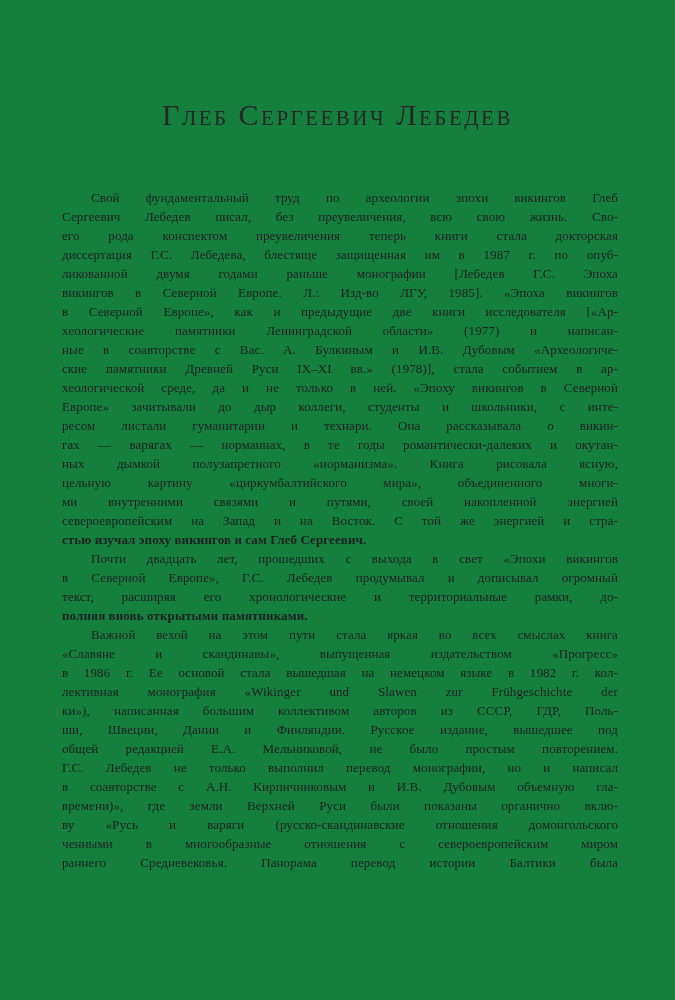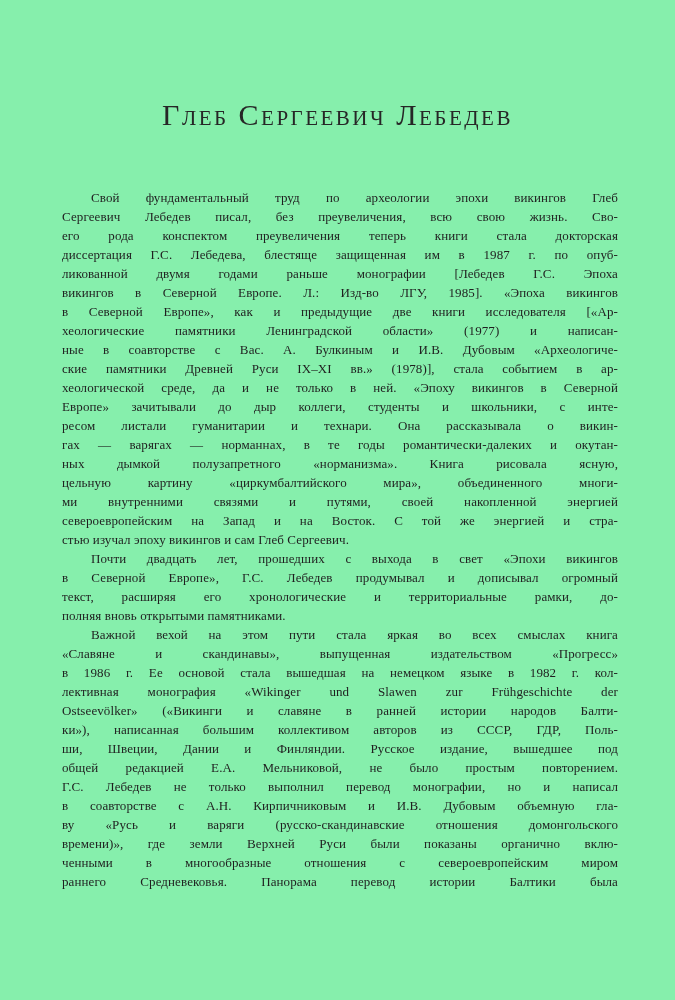--- a/index.html
+++ b/index.html
@@ -42,26 +42,27 @@
     text-align: justify;
     text-align-last: justify;
     white-space: normal;
     letter-spacing: 0.1px;
   }
   .line.indent {
     text-indent: 29px;
   }
   .line.para-end {
     text-align-last: left;
+    font-weight: bold;
   }
 </style>
 </head>
 <body>
 
-<div class="page" style="background: #86efac; color: rgb(31, 31, 31);">
+<div class="page" style="background: #15803d; color: rgb(31, 31, 31);">
   <h1 class="title" style="color: rgb(38, 38, 38);">
     <span class="title-line">Глеб Сергеевич Лебедев</span>
   </h1>
   <div class="body-text" id="body-text">
       <div class="paragraph">
         <div class="line indent">Свой фундаментальный труд по археологии эпохи викингов Глеб</div>
         <div class="line">Сергеевич Лебедев писал, без преувеличения, всю свою жизнь. Сво-</div>
         <div class="line">его рода конспектом преувеличения теперь книги стала докторская</div>
         <div class="line">диссертация Г.С. Лебедева, блестяще защищенная им в 1987 г. по опуб-</div>
         <div class="line">ликованной двумя годами раньше монографии [Лебедев Г.С. Эпоха</div>
@@ -84,25 +85,24 @@
         <div class="line indent">Почти двадцать лет, прошедших с выхода в свет «Эпохи викингов</div>
         <div class="line">в Северной Европе», Г.С. Лебедев продумывал и дописывал огромный</div>
         <div class="line">текст, расширяя его хронологические и территориальные рамки, до-</div>
         <div class="line para-end">полняя вновь открытыми памятниками.</div>
       </div>
       <div class="paragraph">
         <div class="line indent">Важной вехой на этом пути стала яркая во всех смыслах книга</div>
         <div class="line">«Славяне и скандинавы», выпущенная издательством «Прогресс»</div>
         <div class="line">в 1986 г. Ее основой стала вышедшая на немецком языке в 1982 г. кол-</div>
         <div class="line">лективная монография «Wikinger und Slawen zur Frühgeschichte der</div>
-        <div class="line">Ostseevölker» («Викинги и славяне в ранней истории народов Балти-</div>
         <div class="line">ки»), написанная большим коллективом авторов из СССР, ГДР, Поль-</div>
         <div class="line">ши, Швеции, Дании и Финляндии. Русское издание, вышедшее под</div>
         <div class="line">общей редакцией Е.А. Мельниковой, не было простым повторением.</div>
         <div class="line">Г.С. Лебедев не только выполнил перевод монографии, но и написал</div>
         <div class="line">в соавторстве с А.Н. Кирпичниковым и И.В. Дубовым объемную гла-</div>
+        <div class="line">времени)», где земли Верхней Руси были показаны органично вклю-</div>
         <div class="line">ву «Русь и варяги (русско-скандинавские отношения домонгольского</div>
-        <div class="line">времени)», где земли Верхней Руси были показаны органично вклю-</div>
         <div class="line">ченными в многообразные отношения с североевропейским миром</div>
         <div class="line">раннего Средневековья. Панорама перевод истории Балтики была</div>
       </div>
     </div>
 </div>
 
 </body></html>

